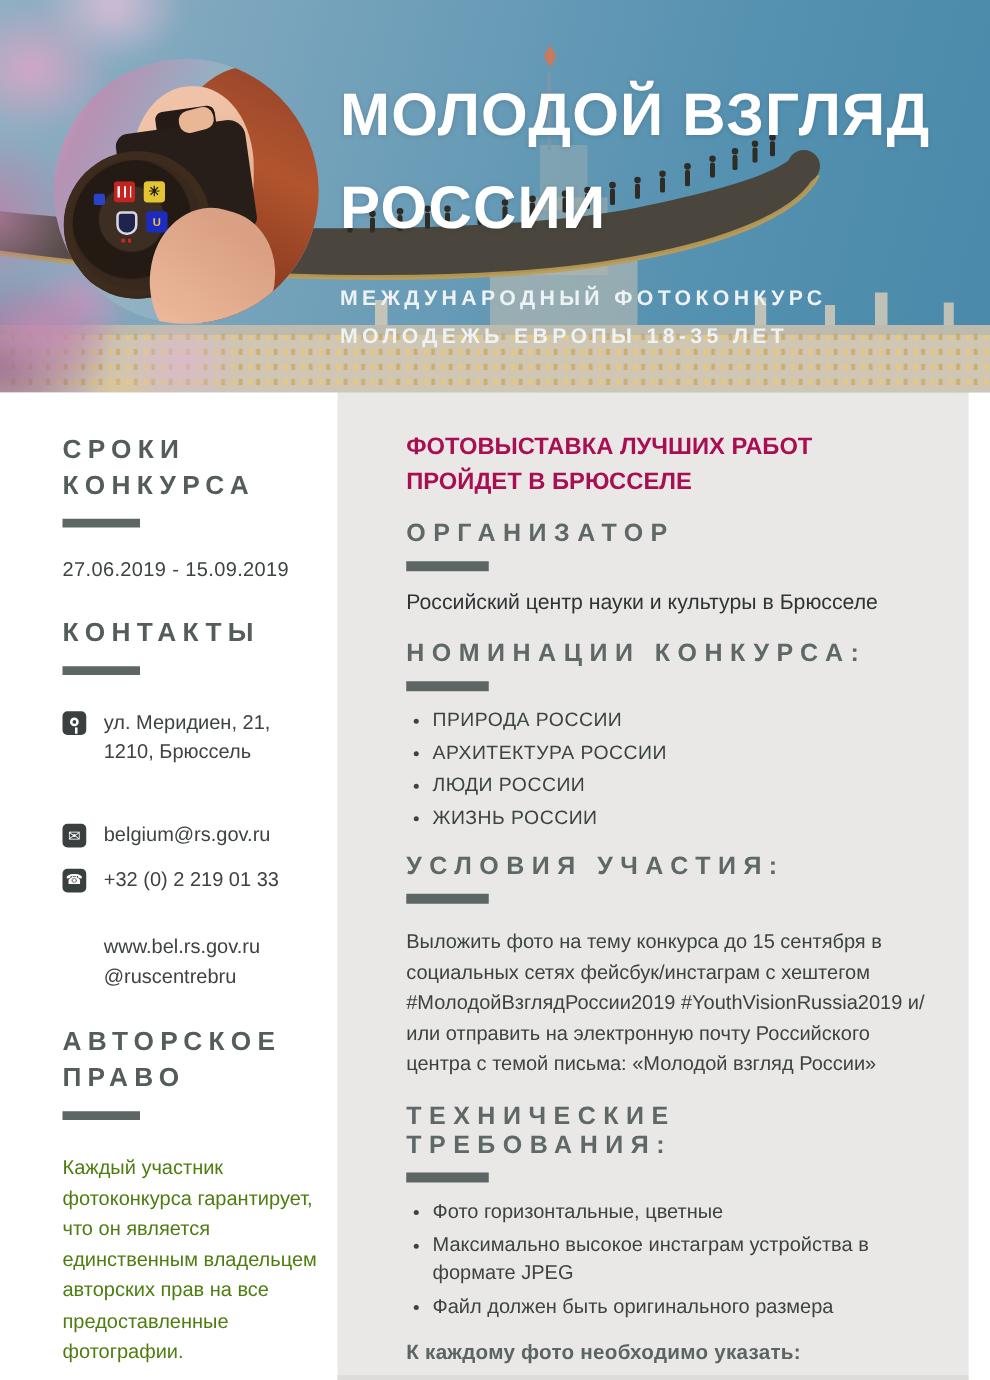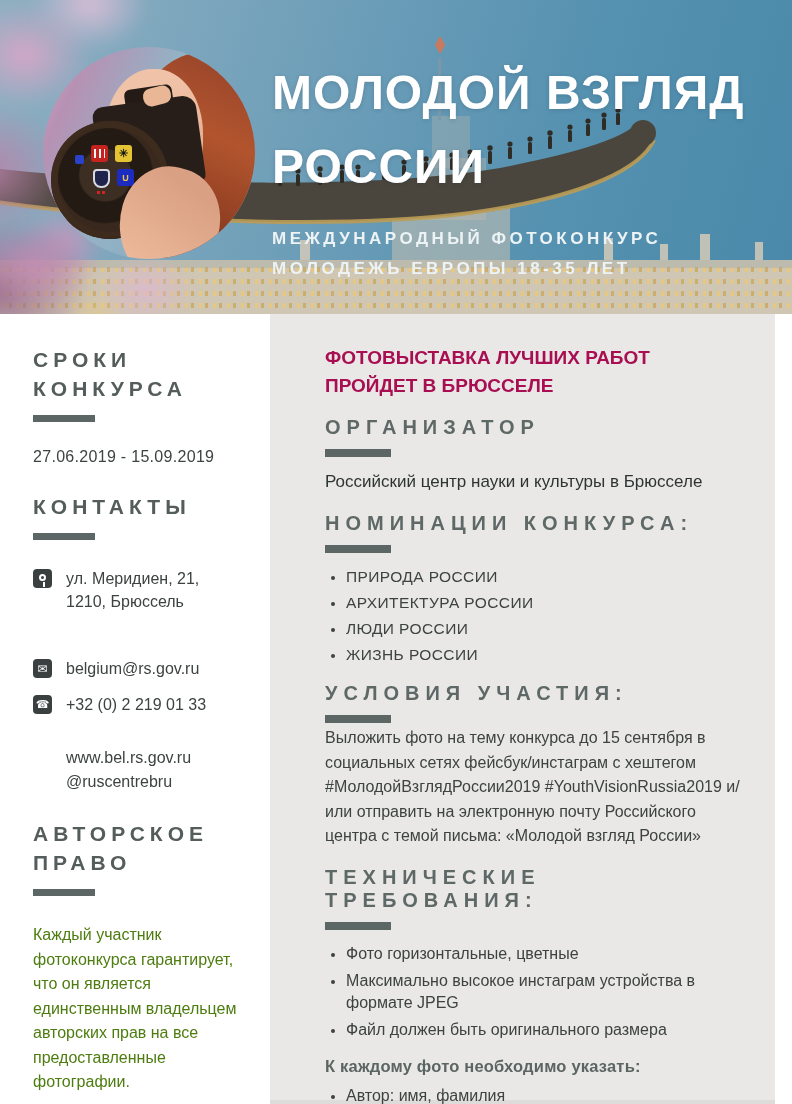--- a/index.html
+++ b/index.html
@@ -64,21 +64,21 @@
   .li-blue { left:44px; top:26px; width:17px; height:17px; background:#1d2cc0; color:#e8c53d; }
   .li-tiny { left:2px; top:12px; width:9px; height:9px; background:#2a41c9; border-radius:2px; }
   .li-dots { position:absolute; left:24px; top:48px; width:12px; height:3px;
       background:linear-gradient(90deg,#d02424 0 3px, transparent 3px 5px, #d02424 5px 8px, transparent 8px); }
   .hand { position:absolute; left:76px; bottom:-24px; width:100px; height:116px;
       background:linear-gradient(20deg,#ecb899 15%, #daa083 80%); border-radius:48% 52% 40% 60%;
       transform:rotate(16deg); }
 
   
   .sidebar { position:absolute; left:0; top:314px; width:270px; height:790px; background:#fff;
-      padding:31px 26px 0 33px; }
+      padding:31px 26px 0 50px; }
   .content { position:absolute; left:270px; top:314px; width:505px; height:790px; background:#e9e8e6;
       padding:28px 35px 0 55px; border-bottom:4px solid #dddcda; }
   .right-gutter { position:absolute; left:775px; top:314px; width:17px; height:790px; background:#fff; }
 
   .side-head { font-size:21px; font-weight:700; letter-spacing:5px; color:#545d5b; line-height:29px; }
   .bar { width:62px; height:7px; background:#5c6765; margin-top:12px; }
   .dates { margin-top:26px; font-size:16px; color:#3d4341; letter-spacing:.3px; }
 
   .contact-row { display:flex; gap:14px; align-items:flex-start; }
   .cicon { width:19px; height:19px; border-radius:4px; background:#3a403f; color:#fff; flex:none;
@@ -93,21 +93,21 @@
   .banner { max-width:465px; margin:2px auto 0; font-size:19px; font-weight:700;
       line-height:28px; color:#a80e51; }
   .main-head { font-size:20px; font-weight:700; letter-spacing:6px; color:#5e6967; }
   .bar2 { width:66px; height:8px; background:#5c6765; margin-top:10px; }
   .org-name { margin-top:15px; font-size:17px; font-weight:400; color:#2e3433; }
   .sec { margin-top:20px; }
   .content ul { margin:13px 0 0; padding-left:21px; max-width:420px; }
   .content li { font-size:16px; color:#3d4341; margin-bottom:5px; line-height:22px; }
   .content li::marker { color:#3d4341; font-size:.85em; }
   .nom-list li { font-size:15.5px; letter-spacing:.4px; margin-bottom:4px; }
-  .paragraph { margin-top:3px; font-size:16px; line-height:24.5px; color:#3d4341; max-width:434px; }
+  .paragraph { margin-top:19px; font-size:16px; line-height:24.5px; color:#3d4341; max-width:434px; }
   .subhead { margin-top:16px; font-size:16.5px; font-weight:700; color:#5b6563; letter-spacing:.2px; }
   .sub-list { margin-top:9px !important; }
 </style>
 </head>
 <body>
 
 <div class="page">
 
   <header class="hero">
     <svg class="cityscape" width="792" height="314" viewBox="0 0 792 314" aria-hidden="true">

